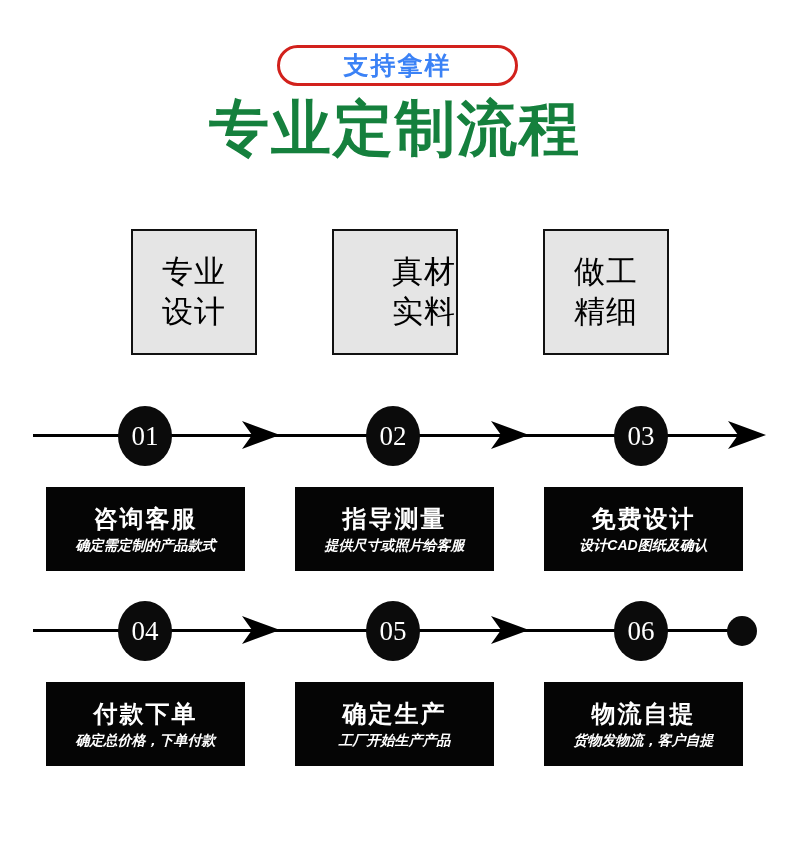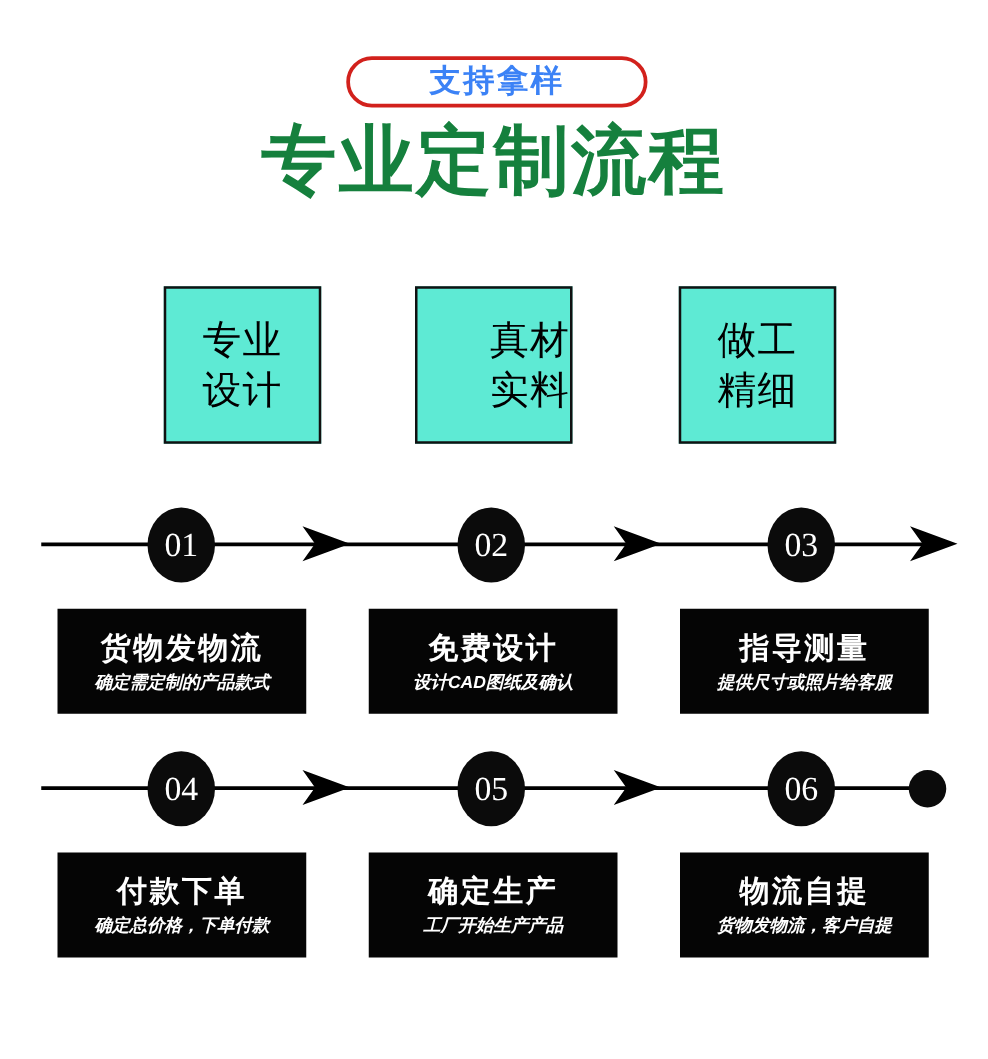--- a/index.html
+++ b/index.html
@@ -60,21 +60,21 @@
     width: 790px;
     height: 132px;
   }
   .feature-box {
     position: absolute;
     top: 0;
     width: 126px;
     height: 126px;
     box-sizing: border-box;
     border: 2px solid #111111;
-    background: #5eead4;
+    background: #e5e5e5;
     display: flex;
     flex-direction: column;
     align-items: center;
     justify-content: center;
   }
   .feature-box:nth-of-type(1) { left: 131px; }
   .feature-box:nth-of-type(2) { left: 332px; align-items: flex-end; }
   .feature-box:nth-of-type(3) { left: 543px; }
   .feature-box .fline {
     font-size: 31px;
@@ -248,34 +248,34 @@
   <div class="tl-arrow a3">
     <svg viewBox="0 0 42 36" width="42" height="36" aria-hidden="true">
       <path d="M2 4 L40 18 L2 32 L12 18 Z" fill="#000000"></path>
     </svg>
   </div>
 </div>
 
 <div class="card-row r1">
 
   <div class="step-card">
-    <span class="s-title">货物发物流</span>
+    <span class="s-title">咨询客服</span>
     <span class="s-sub">确定需定制的产品款式</span>
+  </div>
+
+  <div class="step-card">
+    <span class="s-title">指导测量</span>
+    <span class="s-sub">提供尺寸或照片给客服</span>
   </div>
 
   <div class="step-card">
     <span class="s-title">免费设计</span>
     <span class="s-sub">设计CAD图纸及确认</span>
   </div>
 
-  <div class="step-card">
-    <span class="s-title">指导测量</span>
-    <span class="s-sub">提供尺寸或照片给客服</span>
-  </div>
-
 </div>
 
 <div class="timeline row2">
   <div class="tl-line"></div>
 
   <div class="tl-badge b1">
     <span class="num">04</span>
   </div>
 
   <div class="tl-arrow a1">

